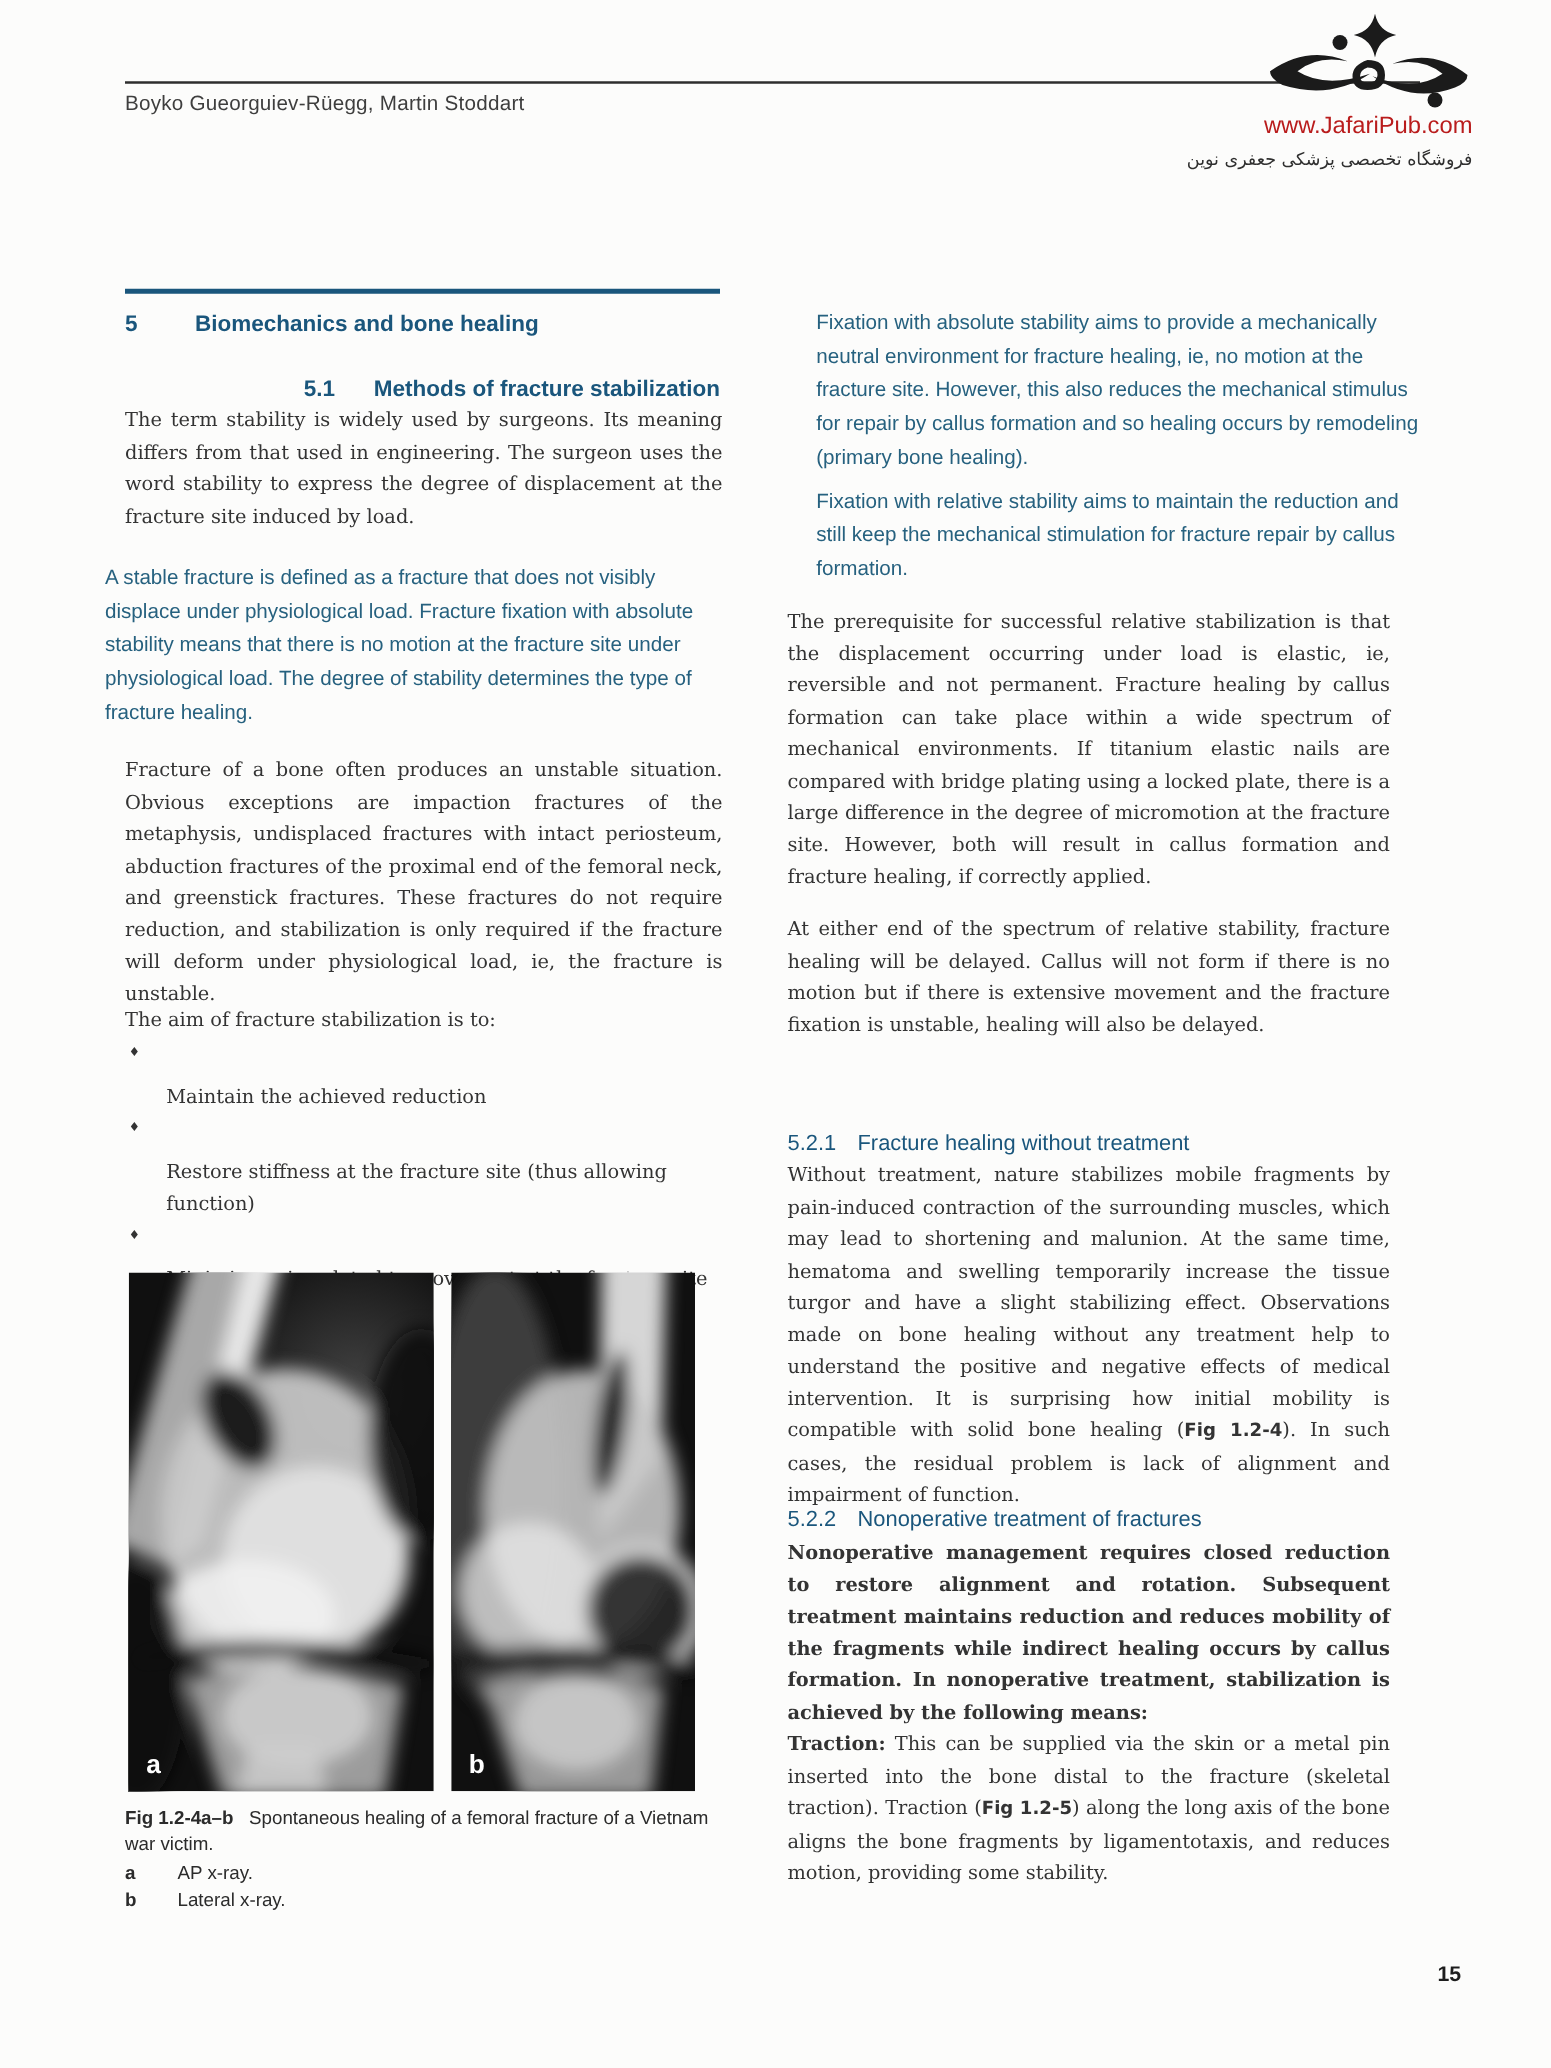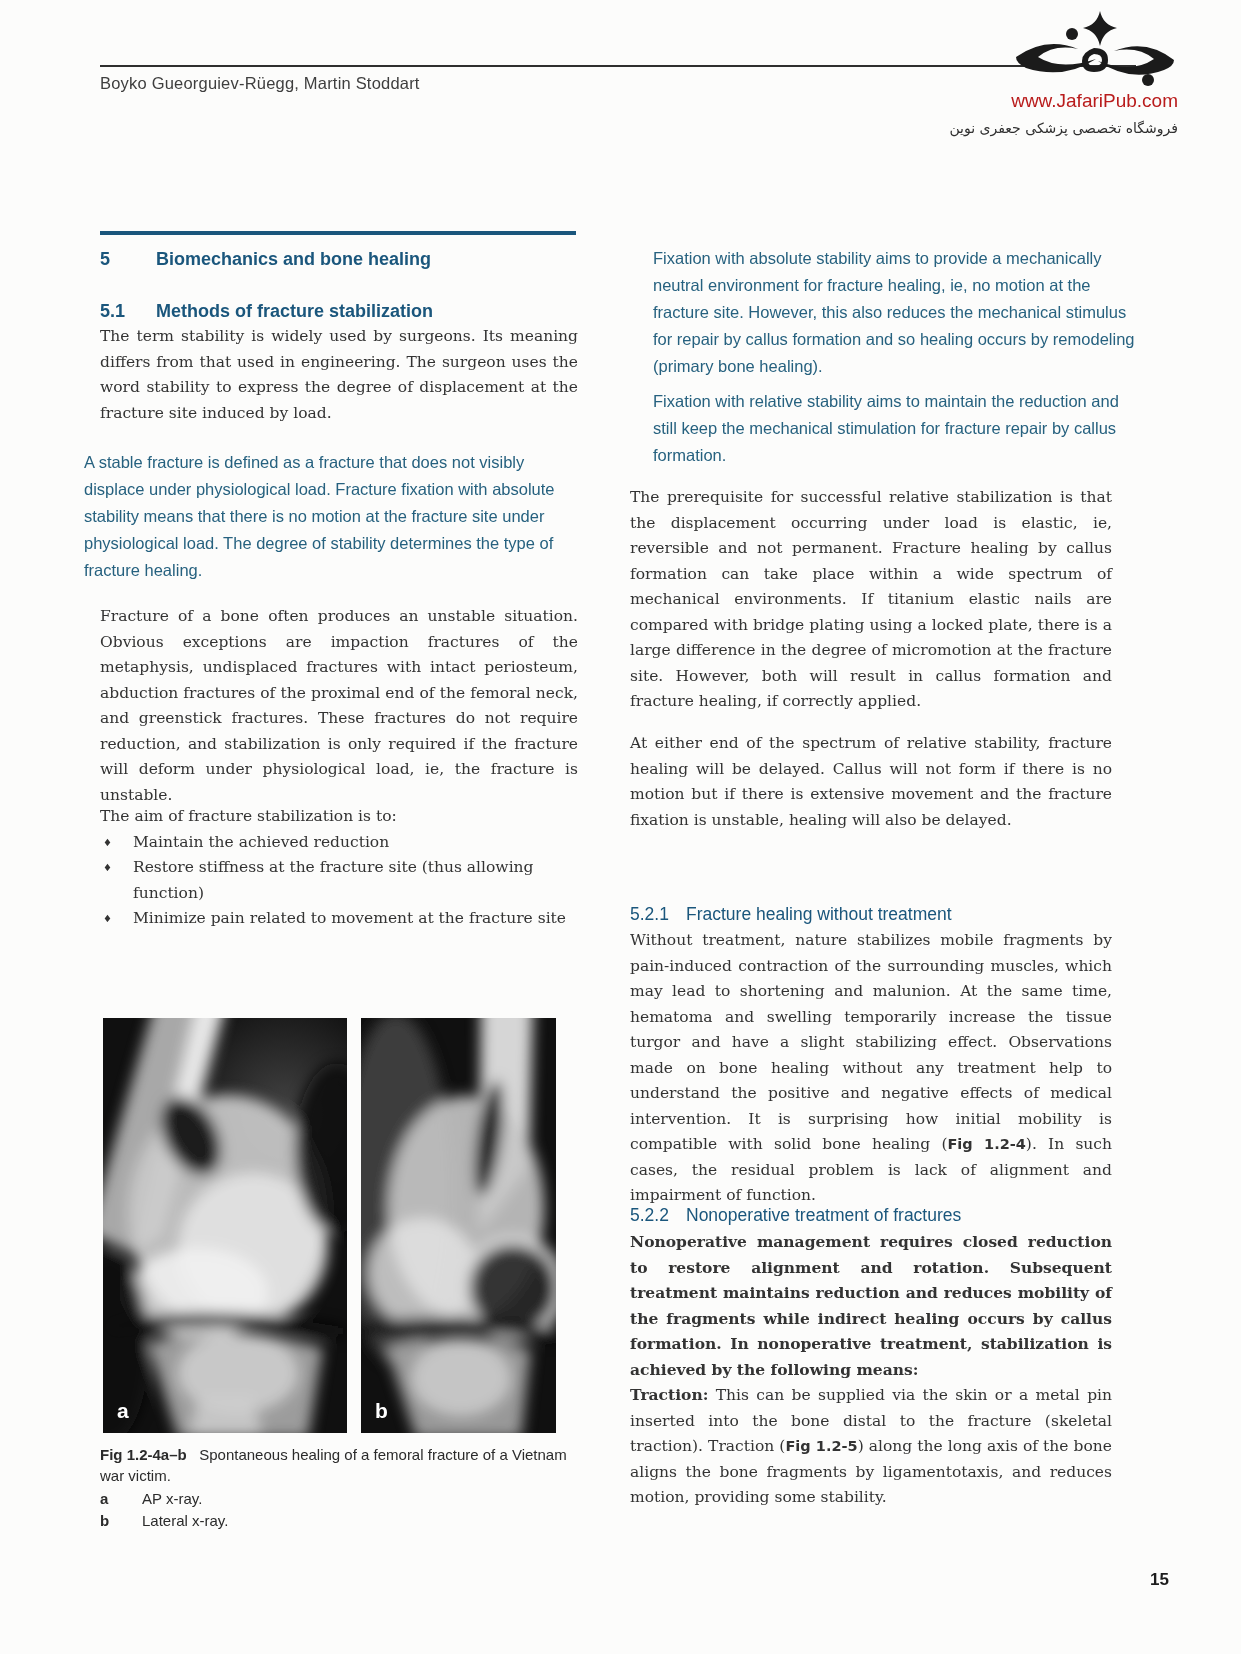--- a/index.html
+++ b/index.html
@@ -33,21 +33,21 @@
     font-size:16.5px;line-height:27px;color:var(--emph);
   }
   .sec-head{display:flex;color:var(--accent);font-weight:bold;font-size:18px;line-height:22px;}
   .sec-head .num{width:56px;flex:none;}
   .sub-head{display:flex;color:var(--accent);font-weight:normal;font-size:17.5px;line-height:22px;}
   .sub-head .num{width:56px;flex:none;}
   .sec-rule{height:4px;background:var(--accent);}
   
   .bullet-row{display:flex;}
   .bullet-row .marker{width:30px;flex:none;font-size:10px;line-height:25.5px;color:#333;font-family:"DejaVu Sans",sans-serif;padding-left:3px;}
-  .bullet-row .btext{flex:1;}
+  .bullet-row .btext{flex:1;margin-top:35px;}
   
   .xray{display:block;}
   .fig-caption{font-size:15px;line-height:21px;color:#2b2b2b;}
   .fig-caption b{font-weight:bold;margin-top:13px;}
   .fig-item{display:flex;font-size:15px;line-height:21px;color:#2b2b2b;}
   .fig-item .k{width:42px;flex:none;font-weight:bold;}
   .pagenum{font-size:17px;font-weight:bold;color:#1d1d1d;}
   .figref{font-family:"DejaVu Sans","Liberation Sans",sans-serif;font-weight:bold;font-size:14.5px;}
   .lead-bold{font-weight:bold;}
 </style>
@@ -74,21 +74,21 @@
   <div class="abs logo-url">www.JafariPub.com</div>
   <div class="abs logo-tagline" dir="rtl">فروشگاه تخصصی پزشکی جعفری نوین</div>
 
   <div class="abs sec-rule" style="left:100px;top:231px;width:476px;"></div>
 
   <div class="abs sec-head" style="left:100px;top:248px;width:476px;">
     <span class="num">5</span>
     <span>Biomechanics and bone healing</span>
   </div>
 
-  <div class="abs sec-head" style="left:100px;top:300px;width:476px;">
+  <div class="abs sec-head" style="left:100px;top:300px;width:476px;justify-content:flex-end;">
     <span class="num">5.1</span>
     <span>Methods of fracture stabilization</span>
   </div>
 
   <div class="abs emph" style="left:84px;top:449px;width:494px;">A stable fracture is defined as a fracture that does not visibly displace under physiological load. Fracture fixation with absolute stability means that there is no motion at the fracture site under physiological load. The degree of stability determines the type of fracture healing.</div>
 
   <div class="abs serif" style="left:100px;top:324px;width:478px;">The term stability is widely used by surgeons. Its meaning differs from that used in engineering. The surgeon uses the word stability to express the degree of displacement at the fracture site induced by load.</div>
 
   <div class="abs serif" style="left:100px;top:604px;width:478px;">Fracture of a bone often produces an unstable situation. Obvious exceptions are impaction fractures of the metaphysis, undisplaced fractures with intact periosteum, abduction fractures of the proximal end of the femoral neck, and greenstick fractures. These fractures do not require reduction, and stabilization is only required if the fracture will deform under physiological load, ie, the fracture is unstable.</div>
 

